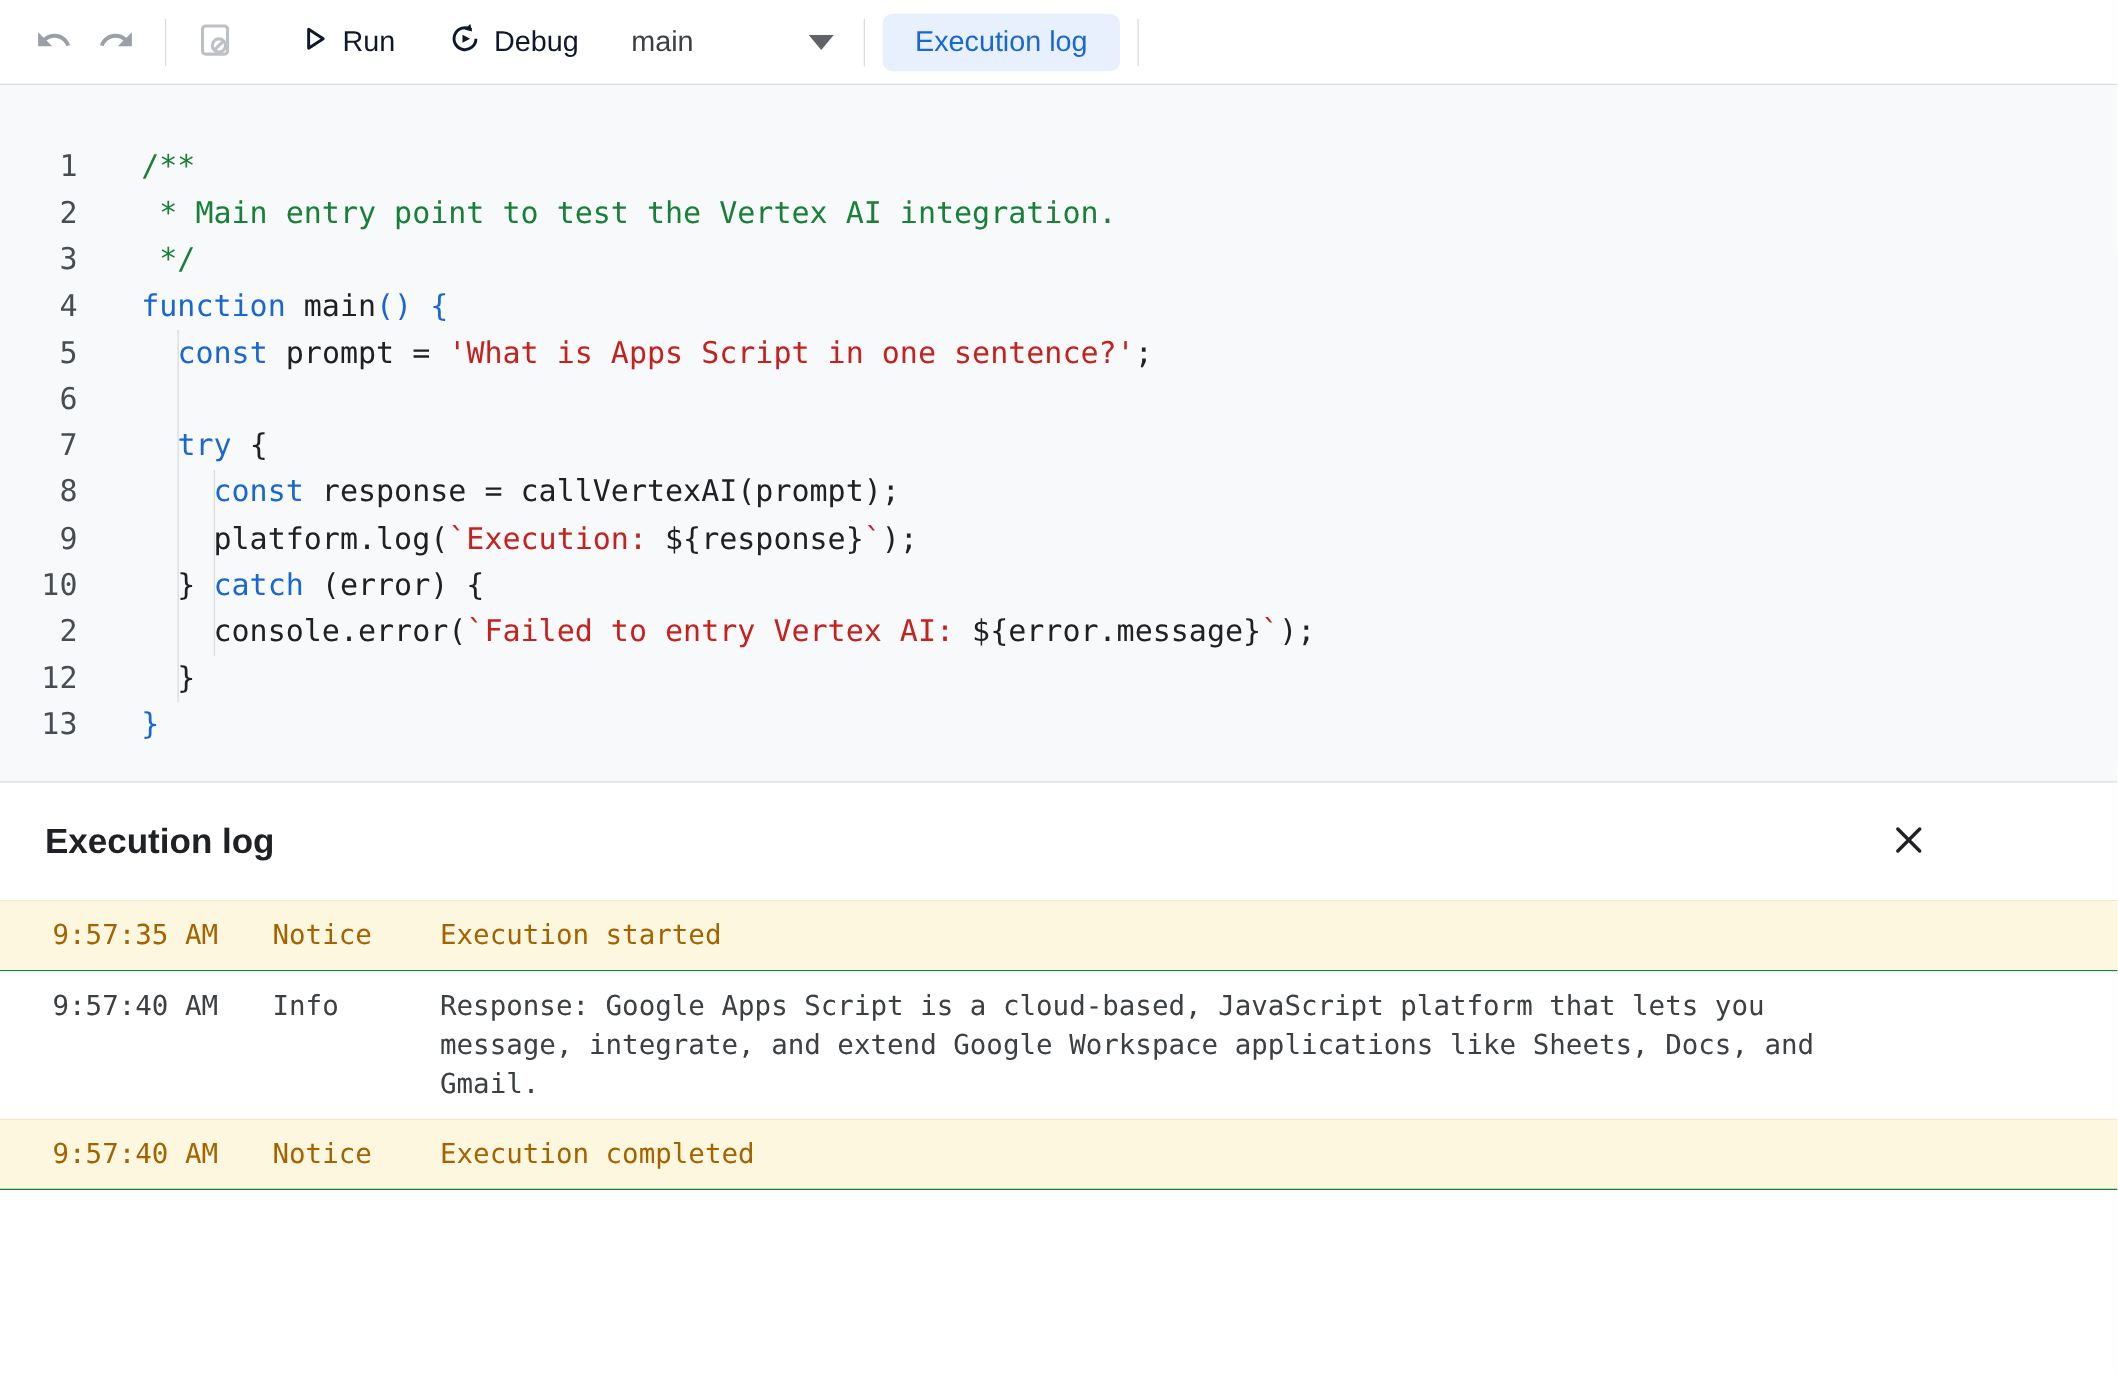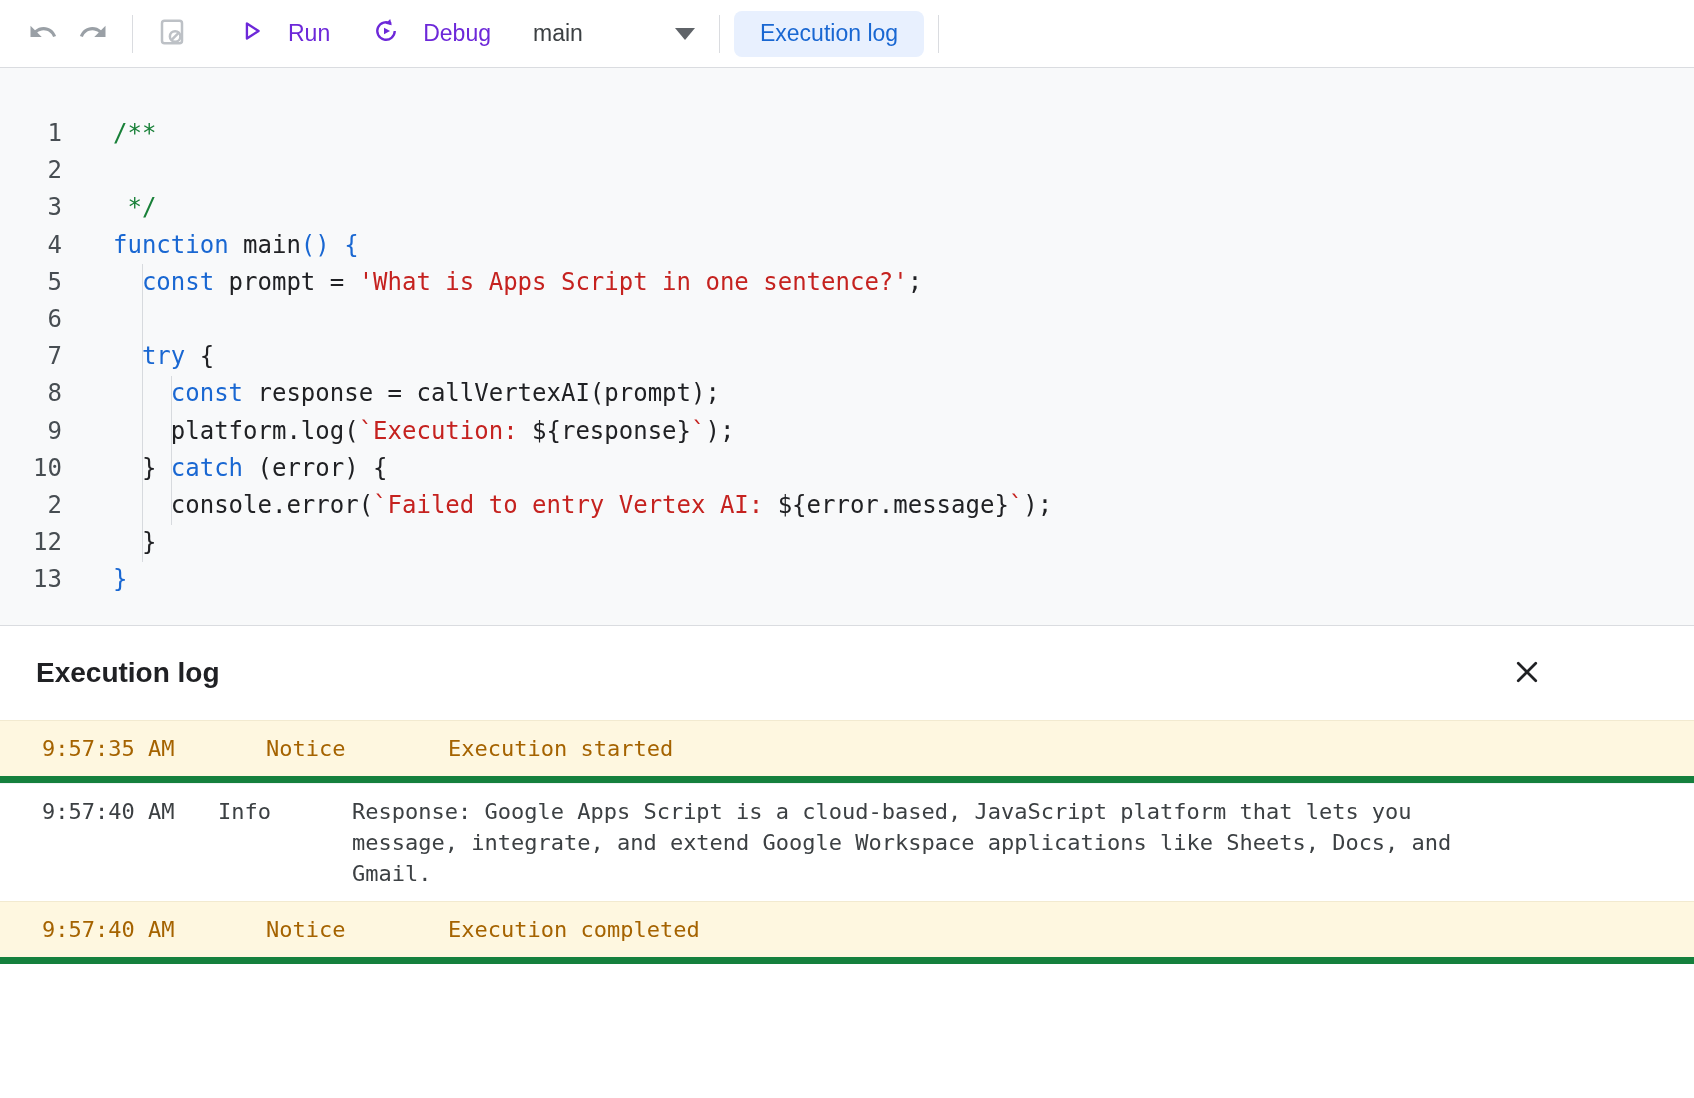--- a/index.html
+++ b/index.html
@@ -19,23 +19,23 @@
   }
   .icon-btn {
     background:none; border:none; width:50px; height:50px;
     display:flex; align-items:center; justify-content:center;
     color:#9aa0a6; cursor:pointer; flex:none;
   }
   .icon-btn svg { width:30px; height:30px; }
   .icon-btn.save { color:#bdc1c6; }
   .sep { width:1px; height:38px; background:#dadce0; margin:0 14px; flex:none; }
   .tool-btn {
-    background:none; border:none; display:flex; align-items:center; gap:23px;
+    background:none; border:none; display:flex; align-items:center; gap:9px;
     font-family:"Liberation Sans", sans-serif; font-size:23px; font-weight:500;
-    color:#6d28d9; padding:0 14px; height:50px; cursor:pointer; flex:none;
+    color:#0f172a; padding:0 14px; height:50px; cursor:pointer; flex:none;
   }
   .tool-btn svg { width:28px; height:28px; }
   .fn-select {
     margin-left:18px; width:182px; height:50px; display:flex;
     align-items:center; justify-content:space-between; padding:0 10px;
     font-size:23px; font-weight:500; color:#3c4043; cursor:pointer; flex:none;
   }
   .caret {
     width:0; height:0; border-left:10px solid transparent;
     border-right:10px solid transparent; border-top:12px solid #5f6368;
@@ -87,21 +87,21 @@
   .log-row {
     display:grid; grid-template-columns:176px 134px 1fr;
     padding:12px 200px 12px 42px;
     font-family:"DejaVu Sans Mono","Liberation Mono",monospace;
     font-size:22px; line-height:31px;
     border-top:1px solid #f1f3f4;
   }
   .log-row.notice {
     background:var(--notice-bg,#fef7e0);
     color:var(--notice-brown,#a56300);
-    border-top:1px solid #f2ead0; border-bottom:7px solid #15803d;gap:48px;
+    border-top:1px solid #f2ead0; border-bottom:1px solid #15803d;
   }
   .log-row.info { color:#3c4043; }
   .log-message { white-space:normal; }
 </style>
 </head>
 <body>
 
 <div class="app">
 
   <div class="toolbar">
@@ -159,20 +159,21 @@
   <div class="editor">
     <div class="indent-guide g1"></div>
     <div class="indent-guide g2"></div>
     <div id="code-lines">
         <div class="code-line">
           <span class="line-num">1</span>
           <span class="line-code"><span class="tok-com">/**</span></span>
         </div>
         <div class="code-line">
           <span class="line-num">2</span>
+          <span class="line-code"><span class="tok-com"> * Main entry point to test the Vertex AI integration.</span></span>
         </div>
         <div class="code-line">
           <span class="line-num">3</span>
           <span class="line-code"><span class="tok-com"> */</span></span>
         </div>
         <div class="code-line">
           <span class="line-num">4</span>
           <span class="line-code"><span class="tok-kw">function</span><span class="tok-pln"> main</span><span class="tok-brk">()</span><span class="tok-pln"> </span><span class="tok-brk">{</span></span>
         </div>
         <div class="code-line">

